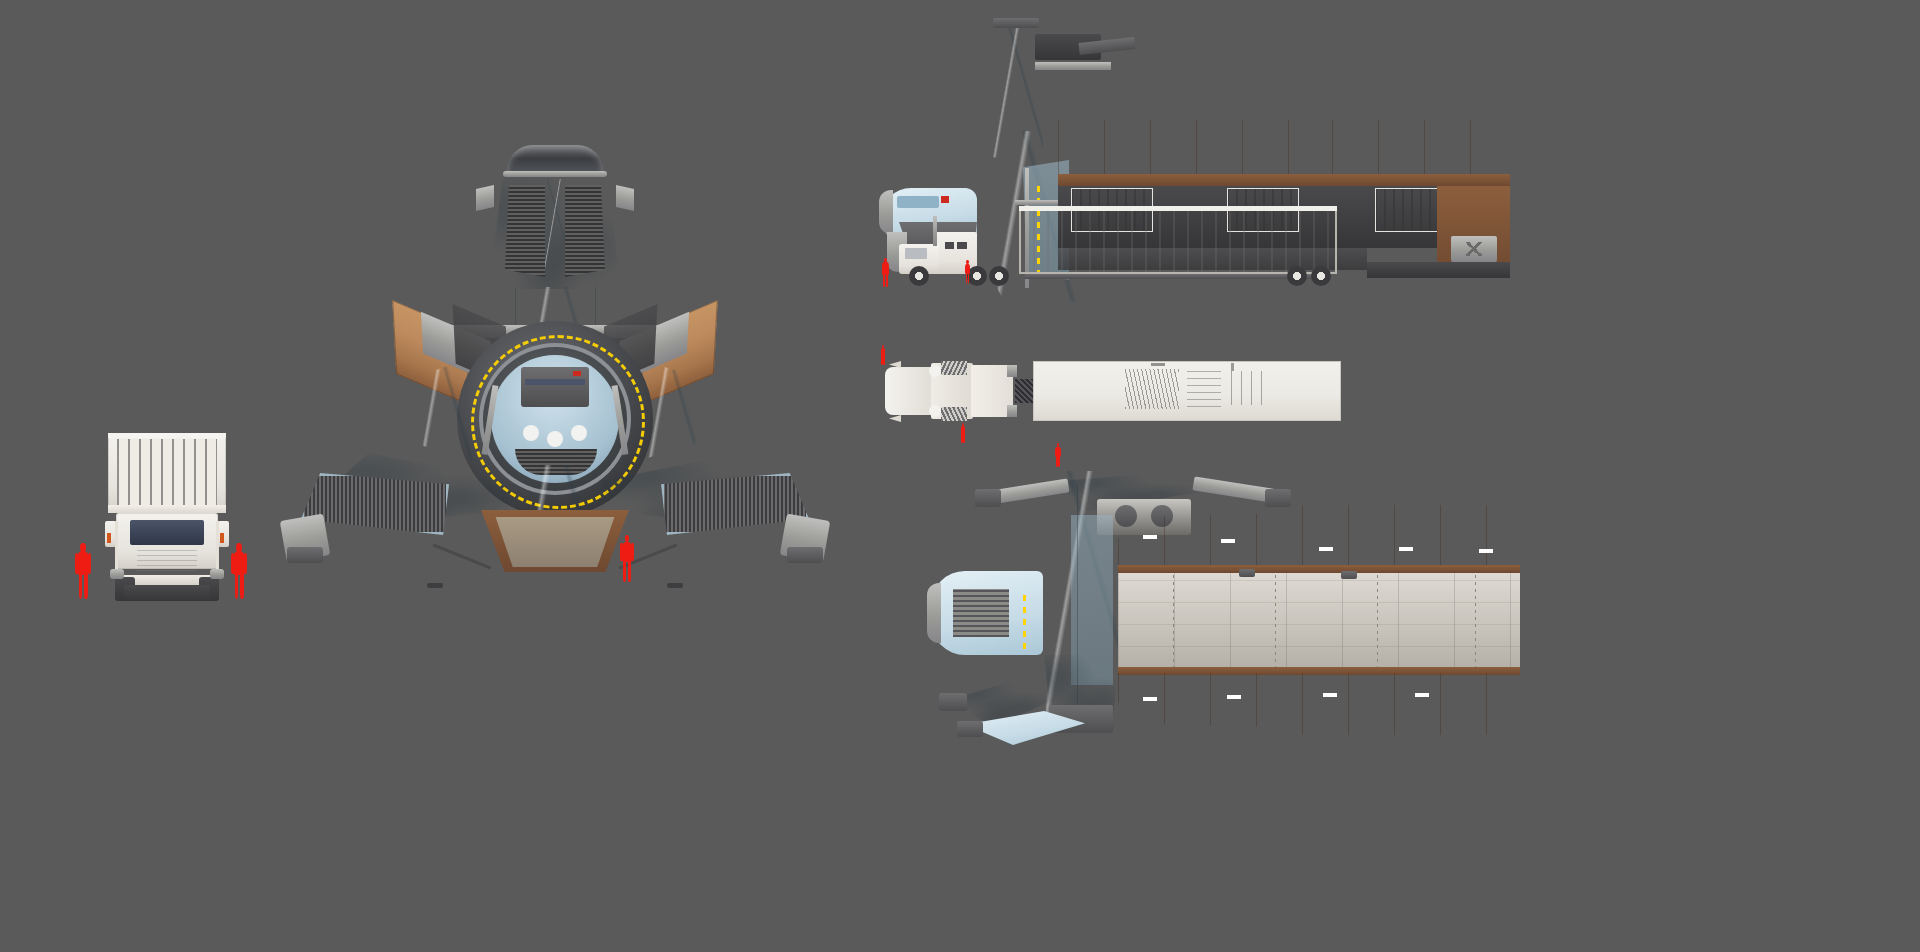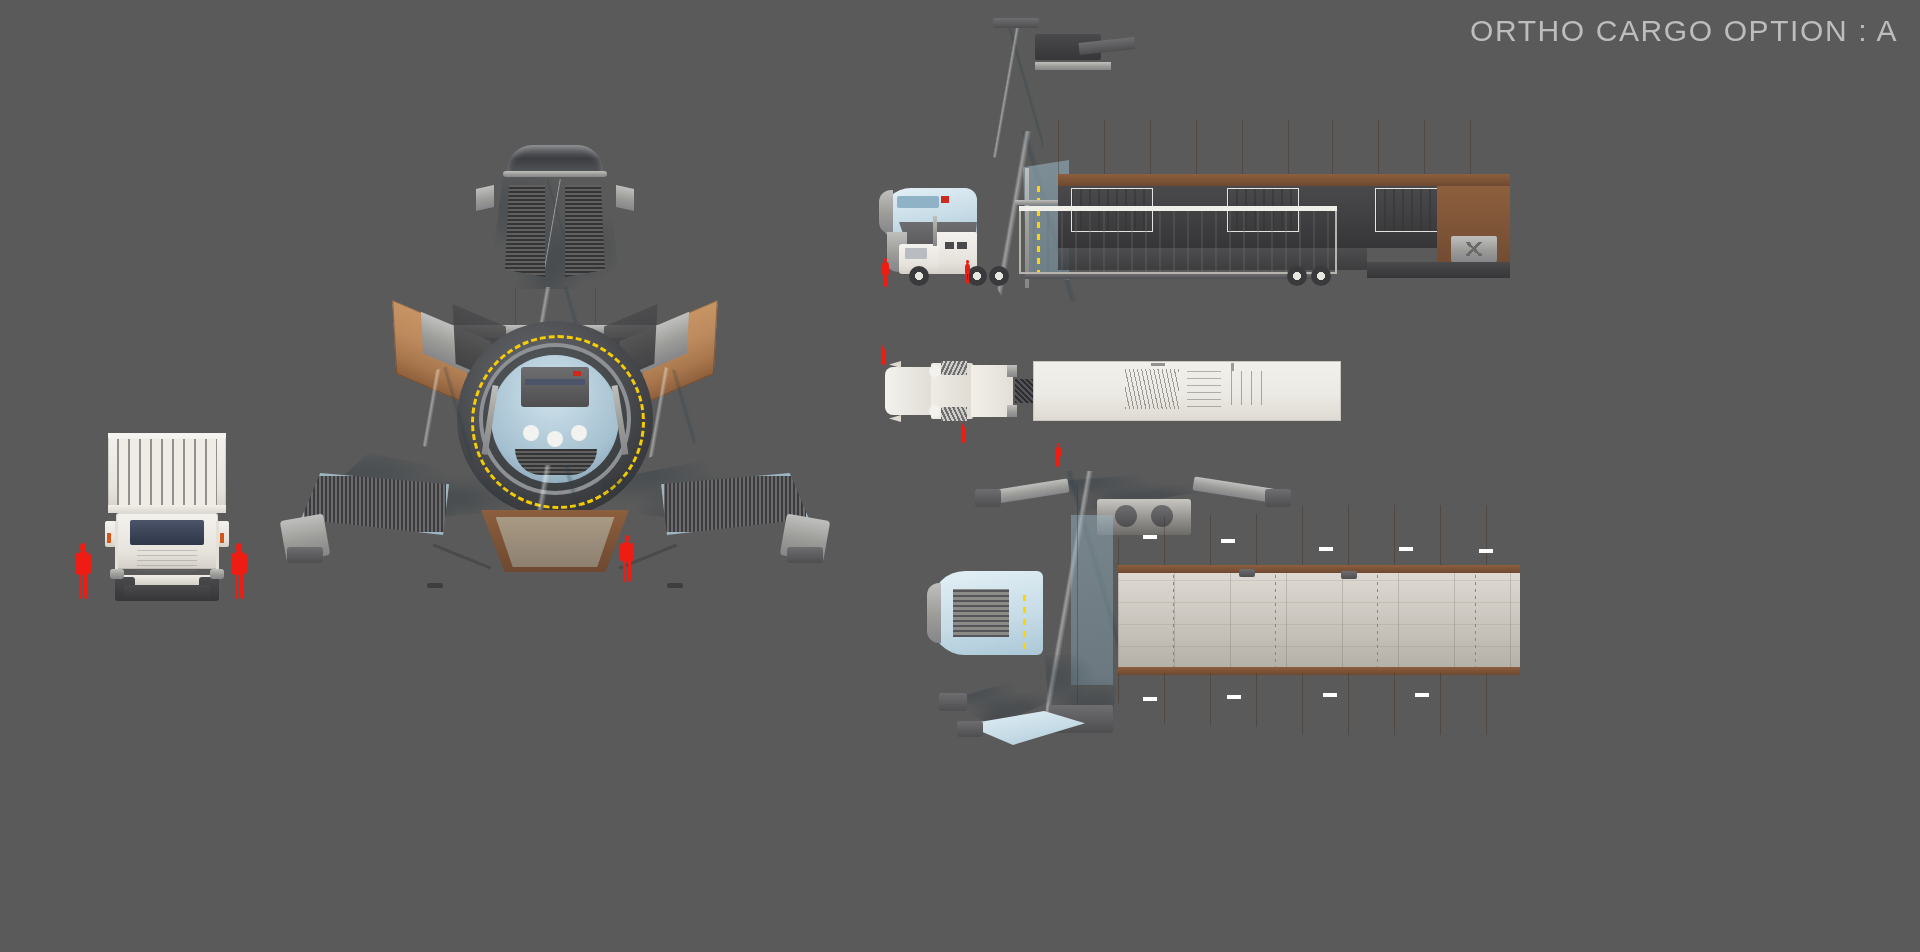--- a/index.html
+++ b/index.html
@@ -71,21 +71,20 @@
   .human .lg1{position:absolute;left:30%;top:56%;width:17%;height:46%;background:#ee1c12;border-radius:0 0 30% 30%;}
   .human .lg2{position:absolute;left:54%;top:56%;width:17%;height:46%;background:#ee1c12;border-radius:0 0 30% 30%;}
   .human .ar1{position:absolute;left:12%;top:18%;width:14%;height:38%;background:#ee1c12;border-radius:30%;}
   .human .ar2{position:absolute;left:74%;top:18%;width:14%;height:38%;background:#ee1c12;border-radius:30%;}
 </style>
 </head>
 <body style="background: rgb(90, 90, 90);">
 
 <div id="stage">
 
-  <div class="title" style="color: rgb(189, 189, 189);">ORTHO CARGO OPTION : A</div>
 
   <div class="v" style="left:60px;top:425px;width:220px;height:190px;">
 
     <div class="v white-t" style="left:48px;top:8px;width:118px;height:80px;border-radius:2px;
                 box-shadow:inset 0 0 0 1px rgba(0,0,0,.12);"></div>
     <div class="v" style="left:57px;top:14px;width:100px;height:66px;
                 background:#efece6;
                 background-image:repeating-linear-gradient(90deg,rgba(70,70,70,.55) 0 2px,transparent 2px 11px);"></div>
     <div class="v" style="left:48px;top:8px;width:118px;height:5px;background:#f6f4f0;"></div>
     <div class="v" style="left:48px;top:80px;width:118px;height:8px;background:linear-gradient(180deg,#f2efe9,#ddd9d1);"></div>

